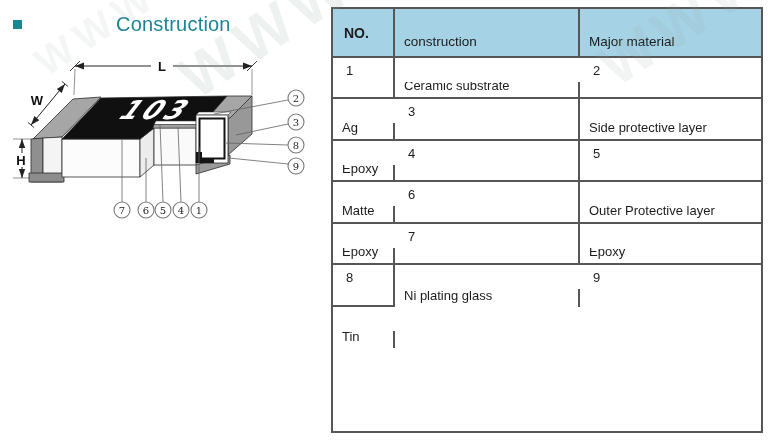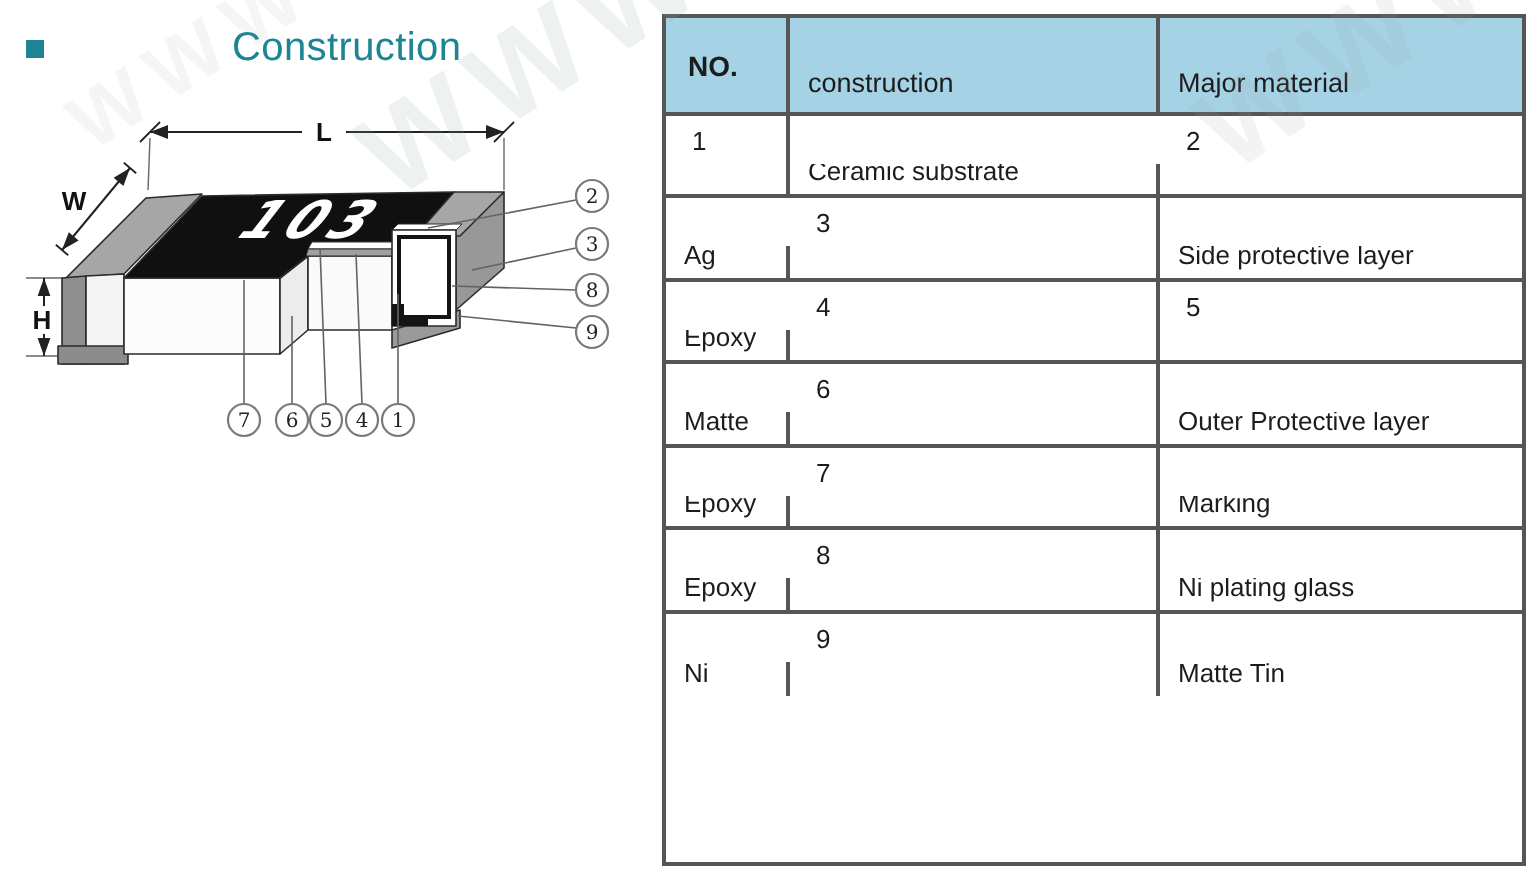--- a/index.html
+++ b/index.html
@@ -205,29 +205,23 @@
     </div>
     <div class="cell c-no">6</div>
     <div class="cell c-text">
       <span><span>Outer Protective layer</span></span>
     </div>
     <div class="cell c-text">
       <span><span>Epoxy</span></span>
     </div>
     <div class="cell c-no">7</div>
     <div class="cell c-text">
-      <span><span>Marking</span></span>
-    </div>
-    <div class="cell c-text">
       <span><span>Epoxy</span></span>
     </div>
     <div class="cell c-no">8</div>
     <div class="cell c-text">
       <span><span>Ni plating glass</span></span>
     </div>
-    <div class="cell c-text">
-      <span><span>Ni</span></span>
-    </div>
     <div class="cell c-no">9</div>
     <div class="cell c-text">
       <span><span>Matte Tin</span></span>
     </div>
   </div>
 
 </body></html>

